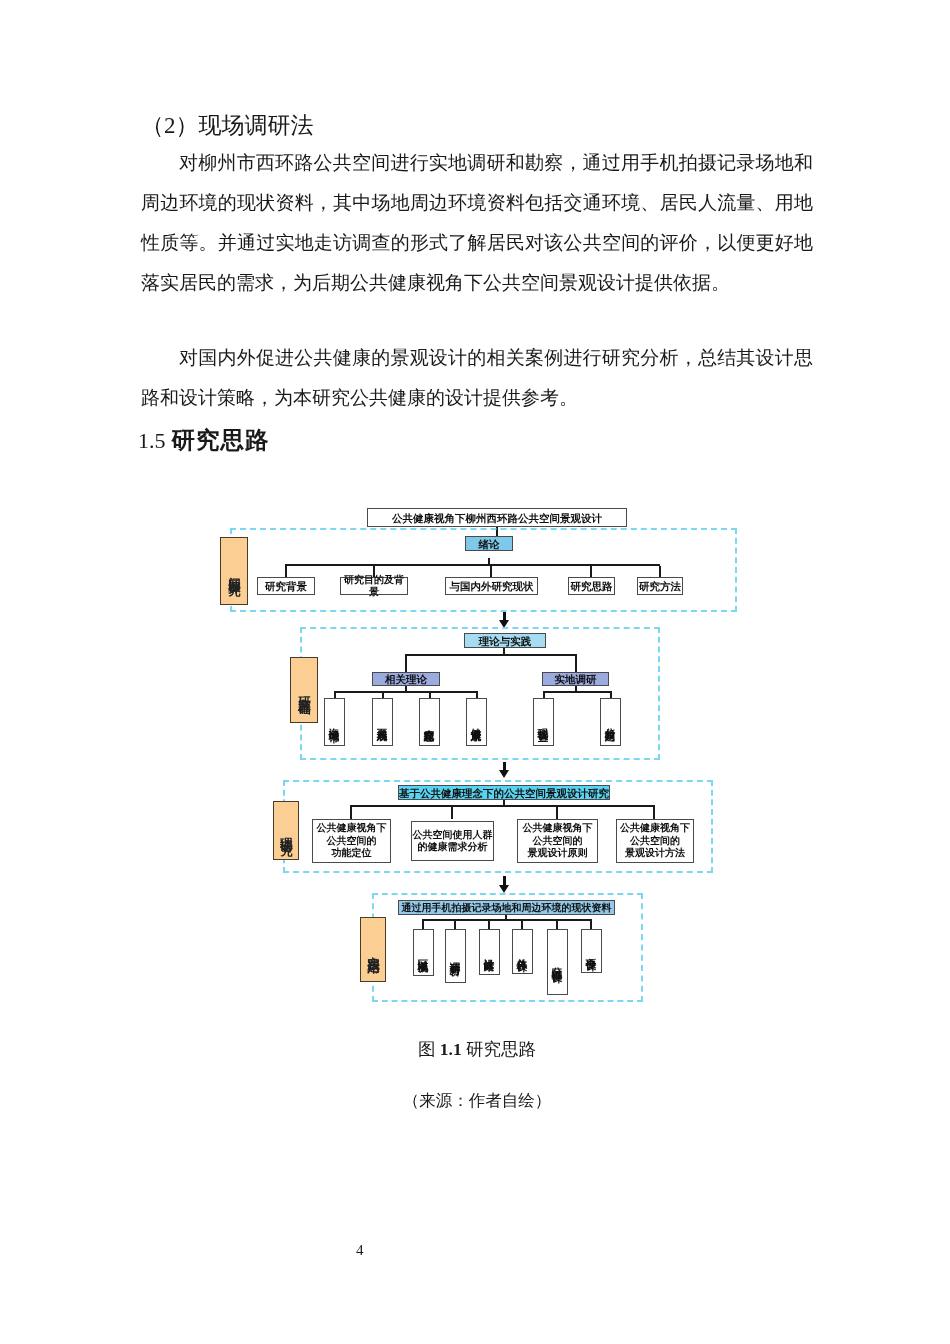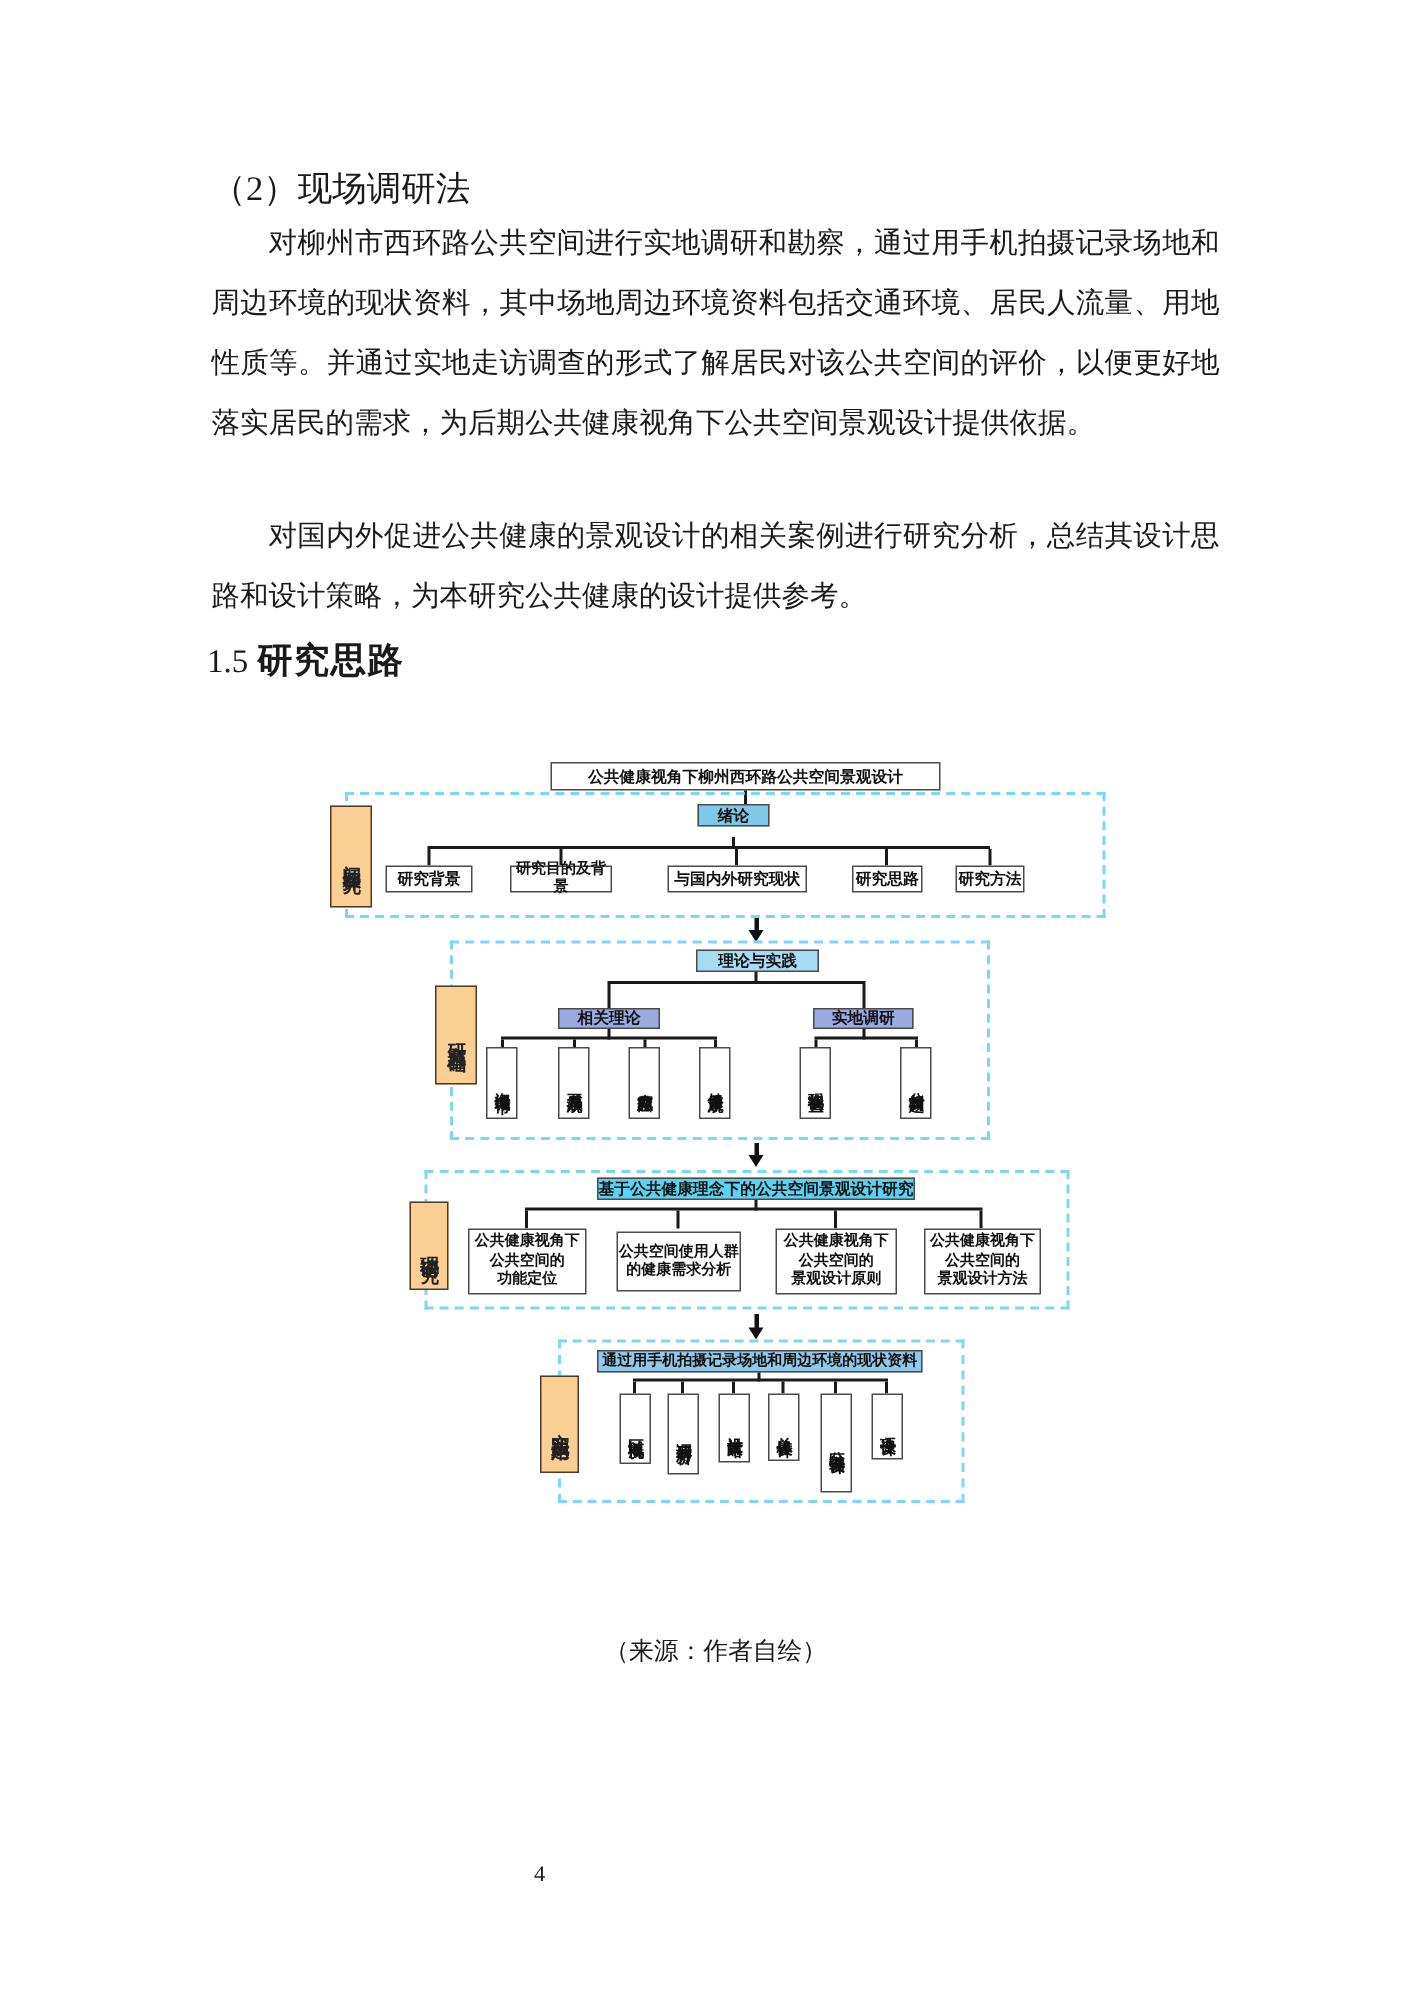--- a/index.html
+++ b/index.html
@@ -152,16 +152,19 @@
     <div class="ln" style="left:556px; top:921px; width:2px; height:8px;"></div>
     <div class="ln" style="left:590px; top:921px; width:2px; height:8px;"></div>
     <div class="vbox" style="left:413px; top:929px; width:21px; height:47px;">区域概况</div>
     <div class="vbox" style="left:445px; top:929px; width:21px; height:54px;">调研与分析</div>
     <div class="vbox" style="left:479px; top:929px; width:21px; height:46px;">设计策略</div>
     <div class="vbox" style="left:512px; top:929px; width:21px; height:45px;">总体设计</div>
     <div class="vbox" style="left:547px; top:929px; width:21px; height:66px;">分区详细设计</div>
     <div class="vbox" style="left:581px; top:929px; width:21px; height:44px;">专项设计</div>
   </div>
 
+  <div class="caption">
+    <span>图 </span><span class="b">1.1</span><span> 研究思路</span>
+  </div>
   <div class="source">（来源：作者自绘）</div>
   <div class="pagenum">4</div>
 
 </div>
 
 </body></html>

